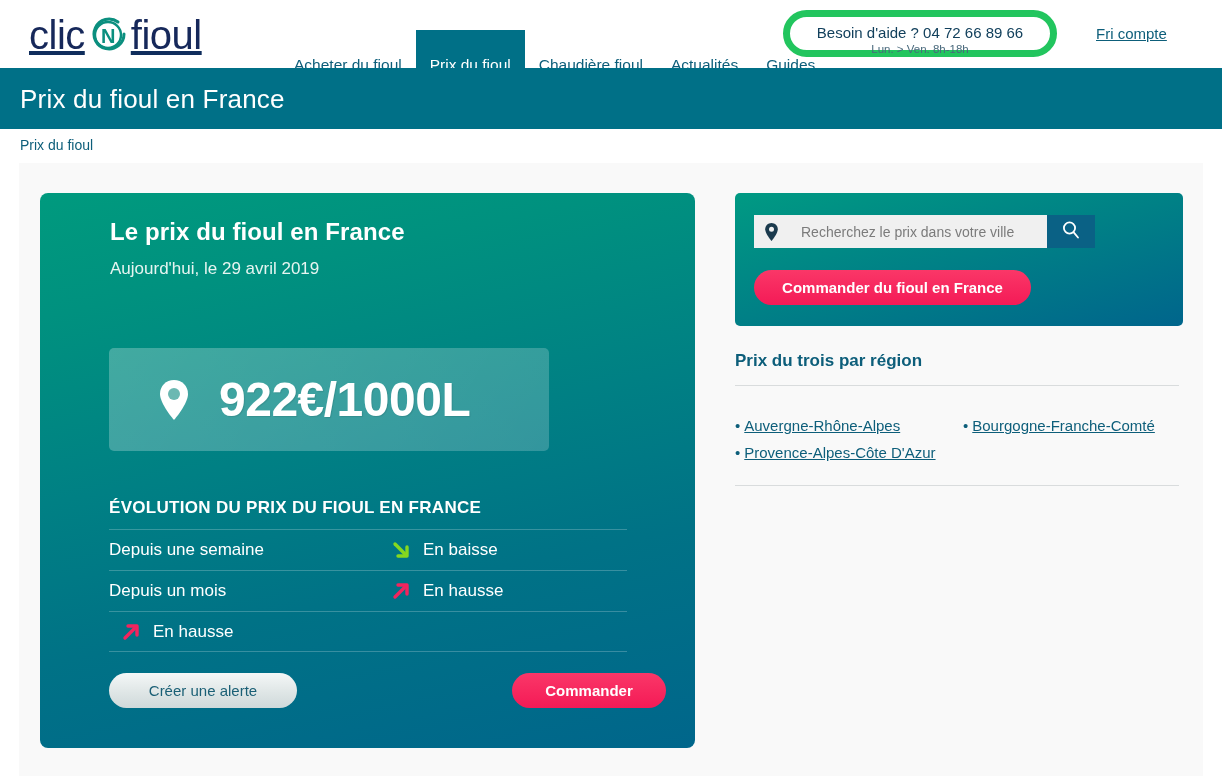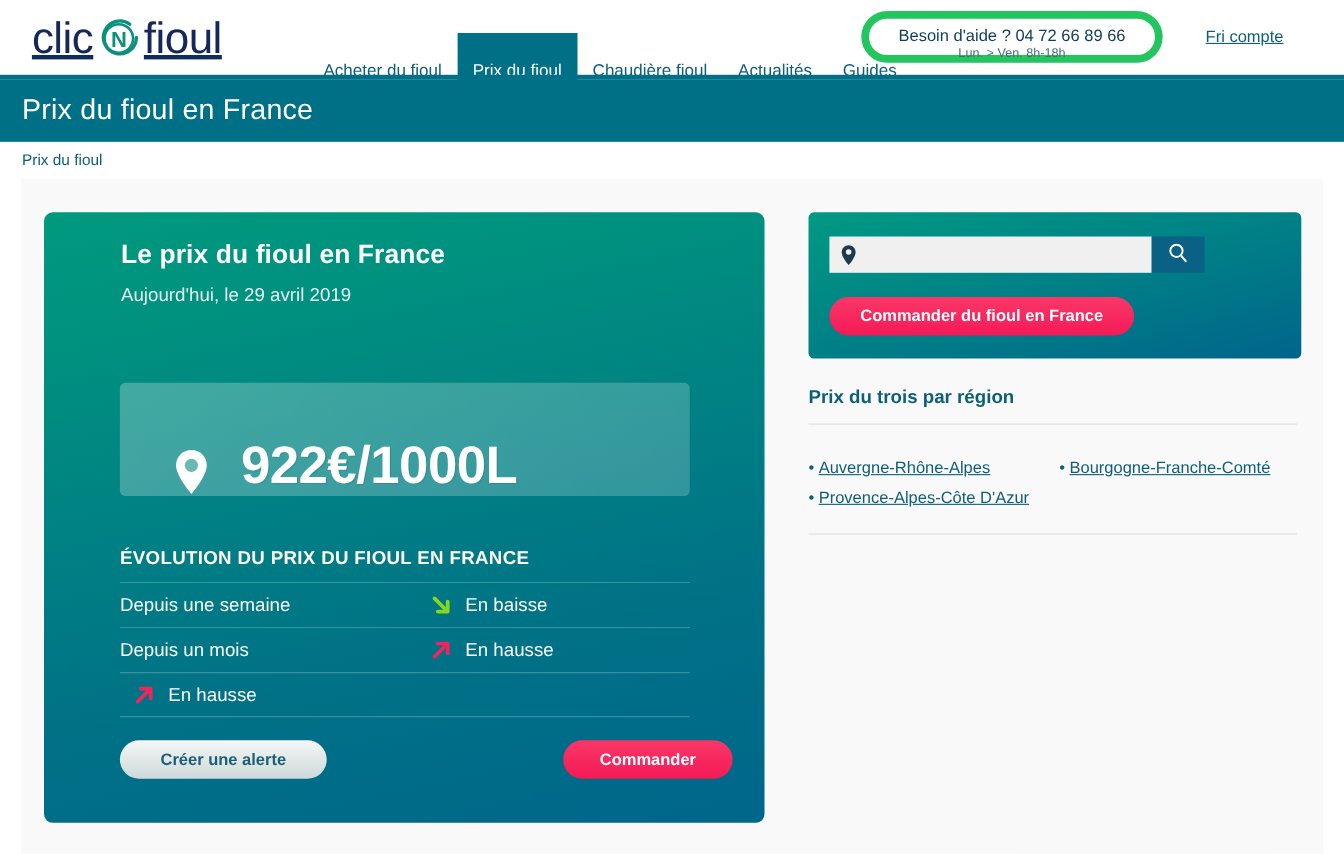--- a/index.html
+++ b/index.html
@@ -117,24 +117,24 @@
     font-size: 24px; font-weight: bold; color: #ffffff;
     letter-spacing: 0.1px;
   }
   .pc-date {
     position: absolute; left: 70px; top: 66px;
     font-size: 17px; color: #e6f5f1; font-weight: 400;
   }
 
   .price-box {
     position: absolute; left: 69px; top: 155px;
-    width: 518px; height: 103px;
+    width: 440px; height: 103px;
     border-radius: 5px;
     background: linear-gradient(120deg, rgba(255,255,255,0.26), rgba(255,255,255,0.20));
-    display: flex; align-items: flex-end;
+    display: flex; align-items: center;
   }
   .price-pin { margin-left: 48px; margin-right: 28px; display: flex; }
   .price-value {
     font-size: 48px; font-weight: bold; color: #ffffff;
     letter-spacing: -0.5px;
     text-shadow: 1px 1px 1px rgba(0,0,0,0.10);
   }
 
   .evo-title {
     position: absolute; left: 69px; top: 305px;
@@ -155,21 +155,21 @@
   .evo-label { width: 270px; }
   .evo-arrow { width: 44px; display: flex; align-items: center; justify-content: center; }
   .evo-state { }
 
   .btn-alert {
     position: absolute; left: 69px; top: 480px;
     width: 188px; height: 35px;
     border-radius: 18px;
     background: linear-gradient(to bottom, #f4f7f7 0%, #dfe6e6 55%, #cfd9da 100%);
     border: none;
-    color: #1a5f75; font-size: 15px; font-weight: bold;
+    color: #1a5f75; font-size: 15px; font-weight: normal;
     font-family: "Liberation Sans", sans-serif;
     cursor: pointer;
   }
   .btn-order {
     position: absolute; left: 472px; top: 480px;
     width: 154px; height: 35px;
     border-radius: 18px;
     background: linear-gradient(to bottom, #fa3768 0%, #f41a56 100%);
     border: none;
     color: #ffffff; font-size: 15px; font-weight: bold;
@@ -346,20 +346,21 @@
 
   <div class="search-card">
     <div class="search-row">
       <div class="search-input-wrap">
         <span class="search-pin">
           <svg width="15" height="20" viewBox="0 0 15 20">
             <path d="M7.5 1 C4 1 1.2 3.8 1.2 7.3 C1.2 12 7.5 19 7.5 19 C7.5 19 13.8 12 13.8 7.3 C13.8 3.8 11 1 7.5 1 Z" fill="#1b3a4d"></path>
             <circle cx="7.5" cy="7.2" r="2.5" fill="#f0f0f0"></circle>
           </svg>
         </span>
+        <input class="search-input" type="text" placeholder="Recherchez le prix dans votre ville" style="">
       </div>
       <button class="search-btn">
         <span>
           <svg width="20" height="20" viewBox="0 0 20 20">
             <circle cx="8.5" cy="8" r="5.6" fill="none" stroke="#ffffff" stroke-width="1.8"></circle>
             <path d="M12.7 12.4 L17 17.5" stroke="#ffffff" stroke-width="1.8" stroke-linecap="round"></path>
           </svg>
         </span>
       </button>
     </div>

